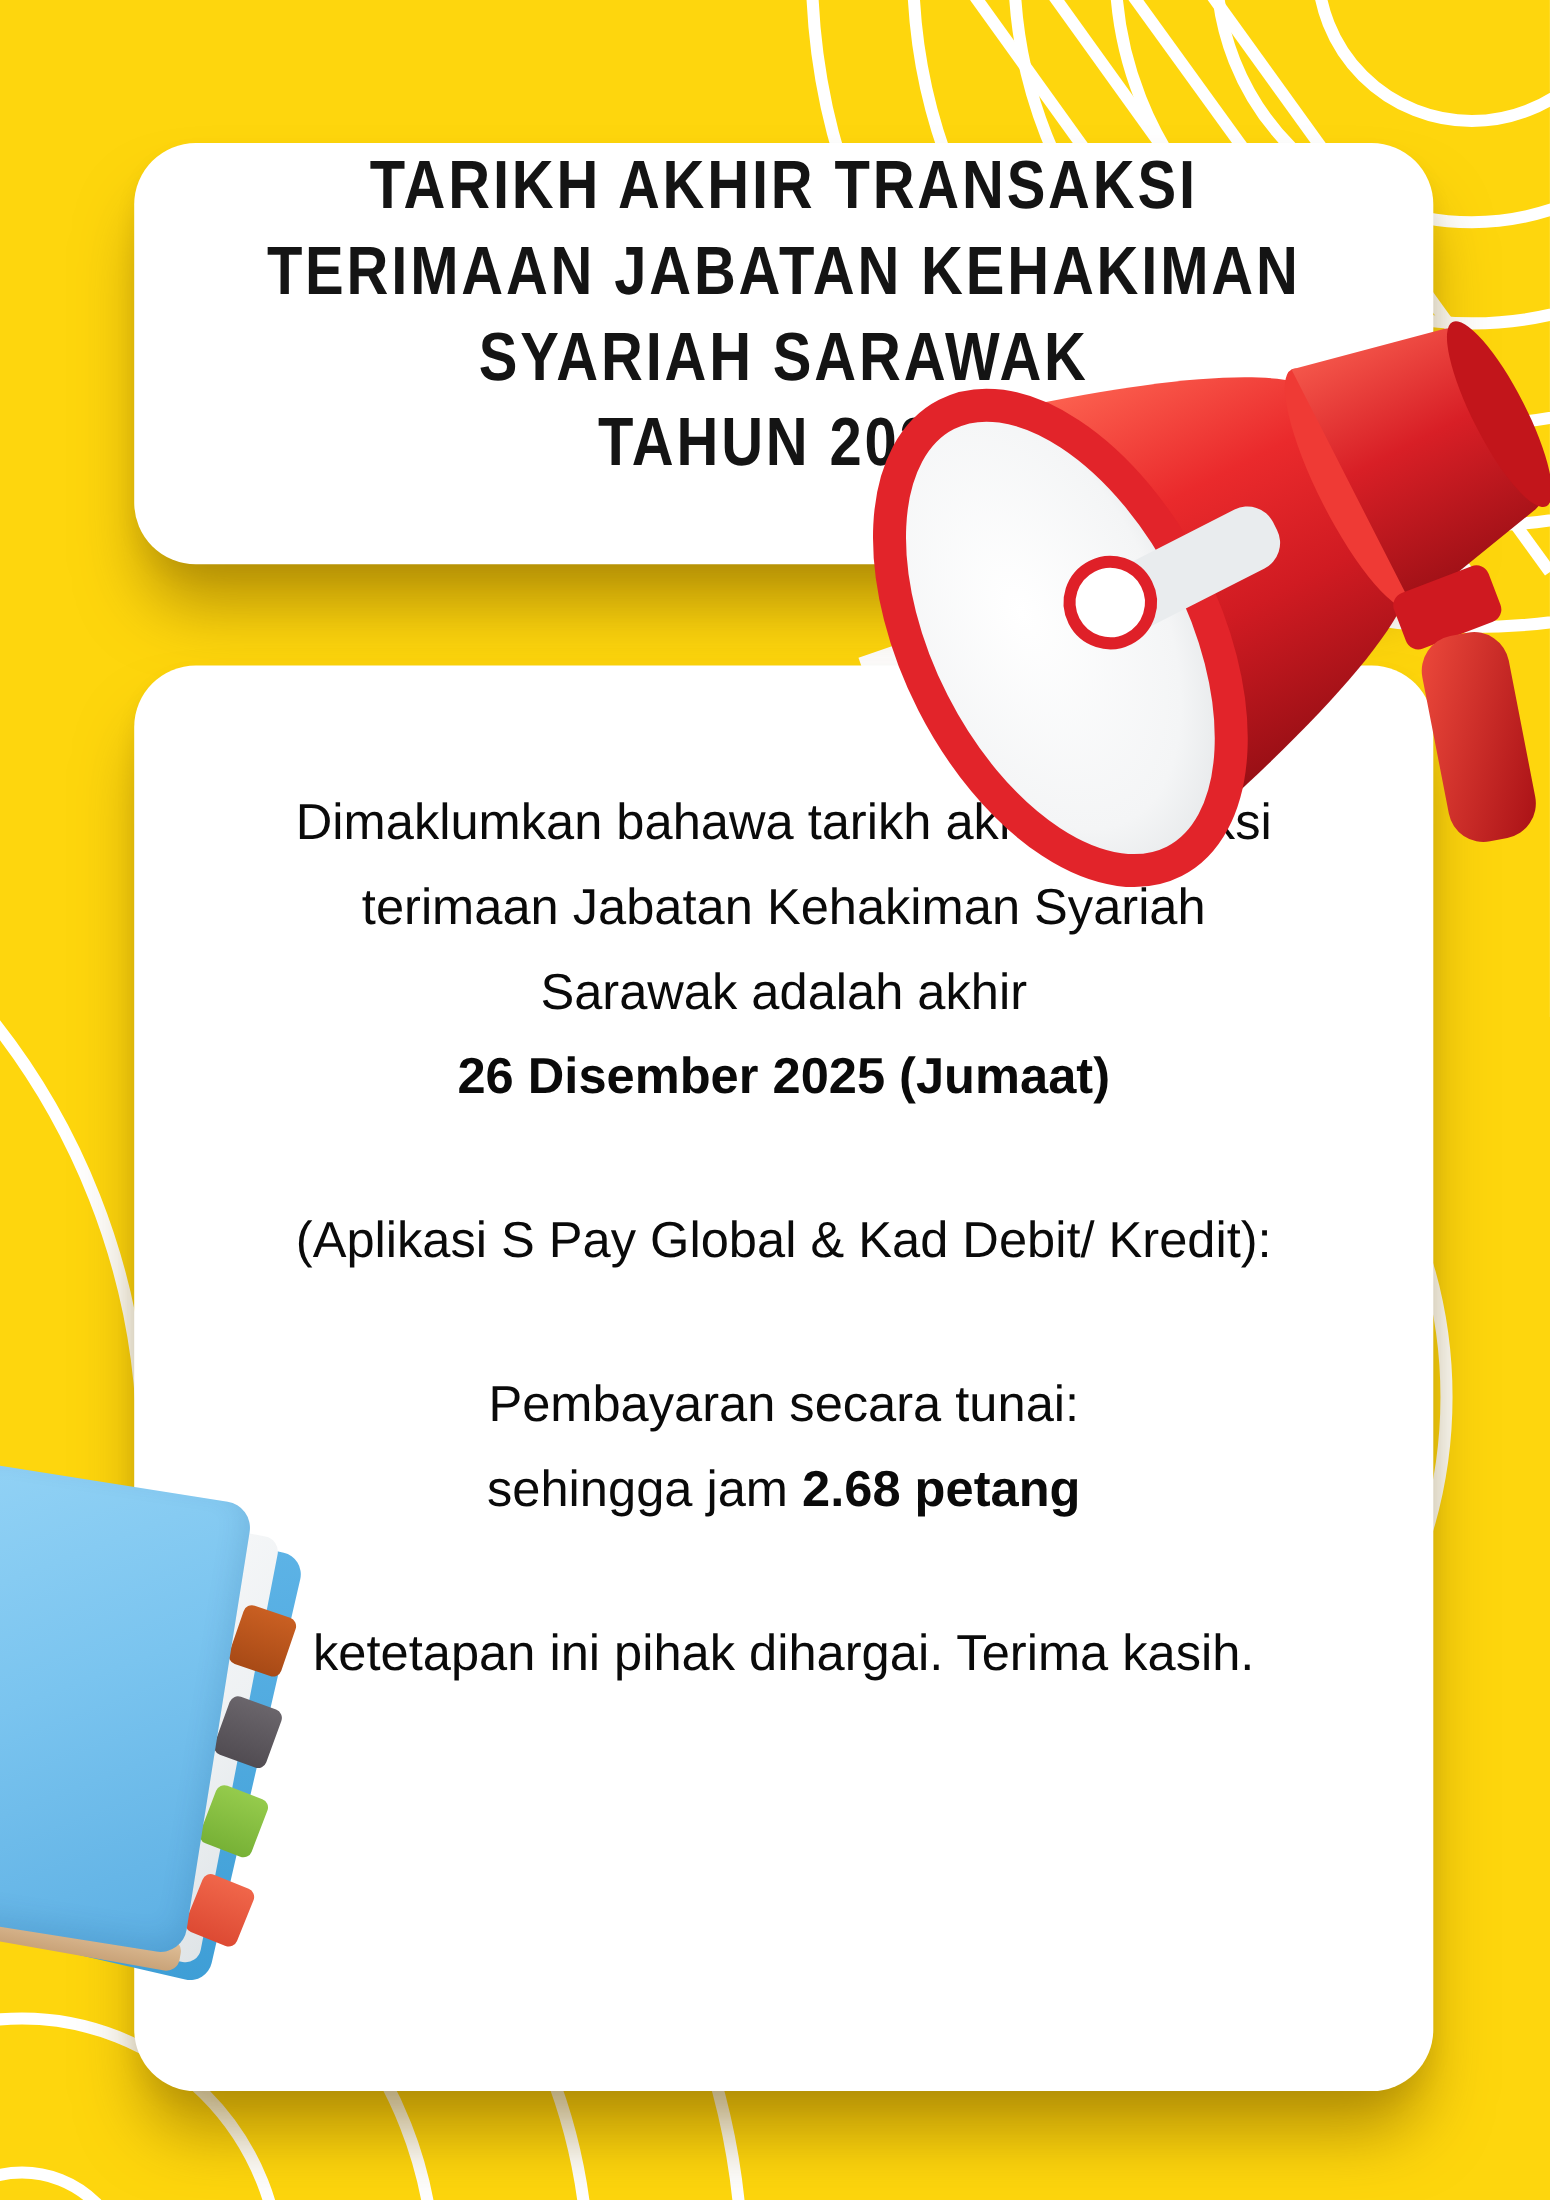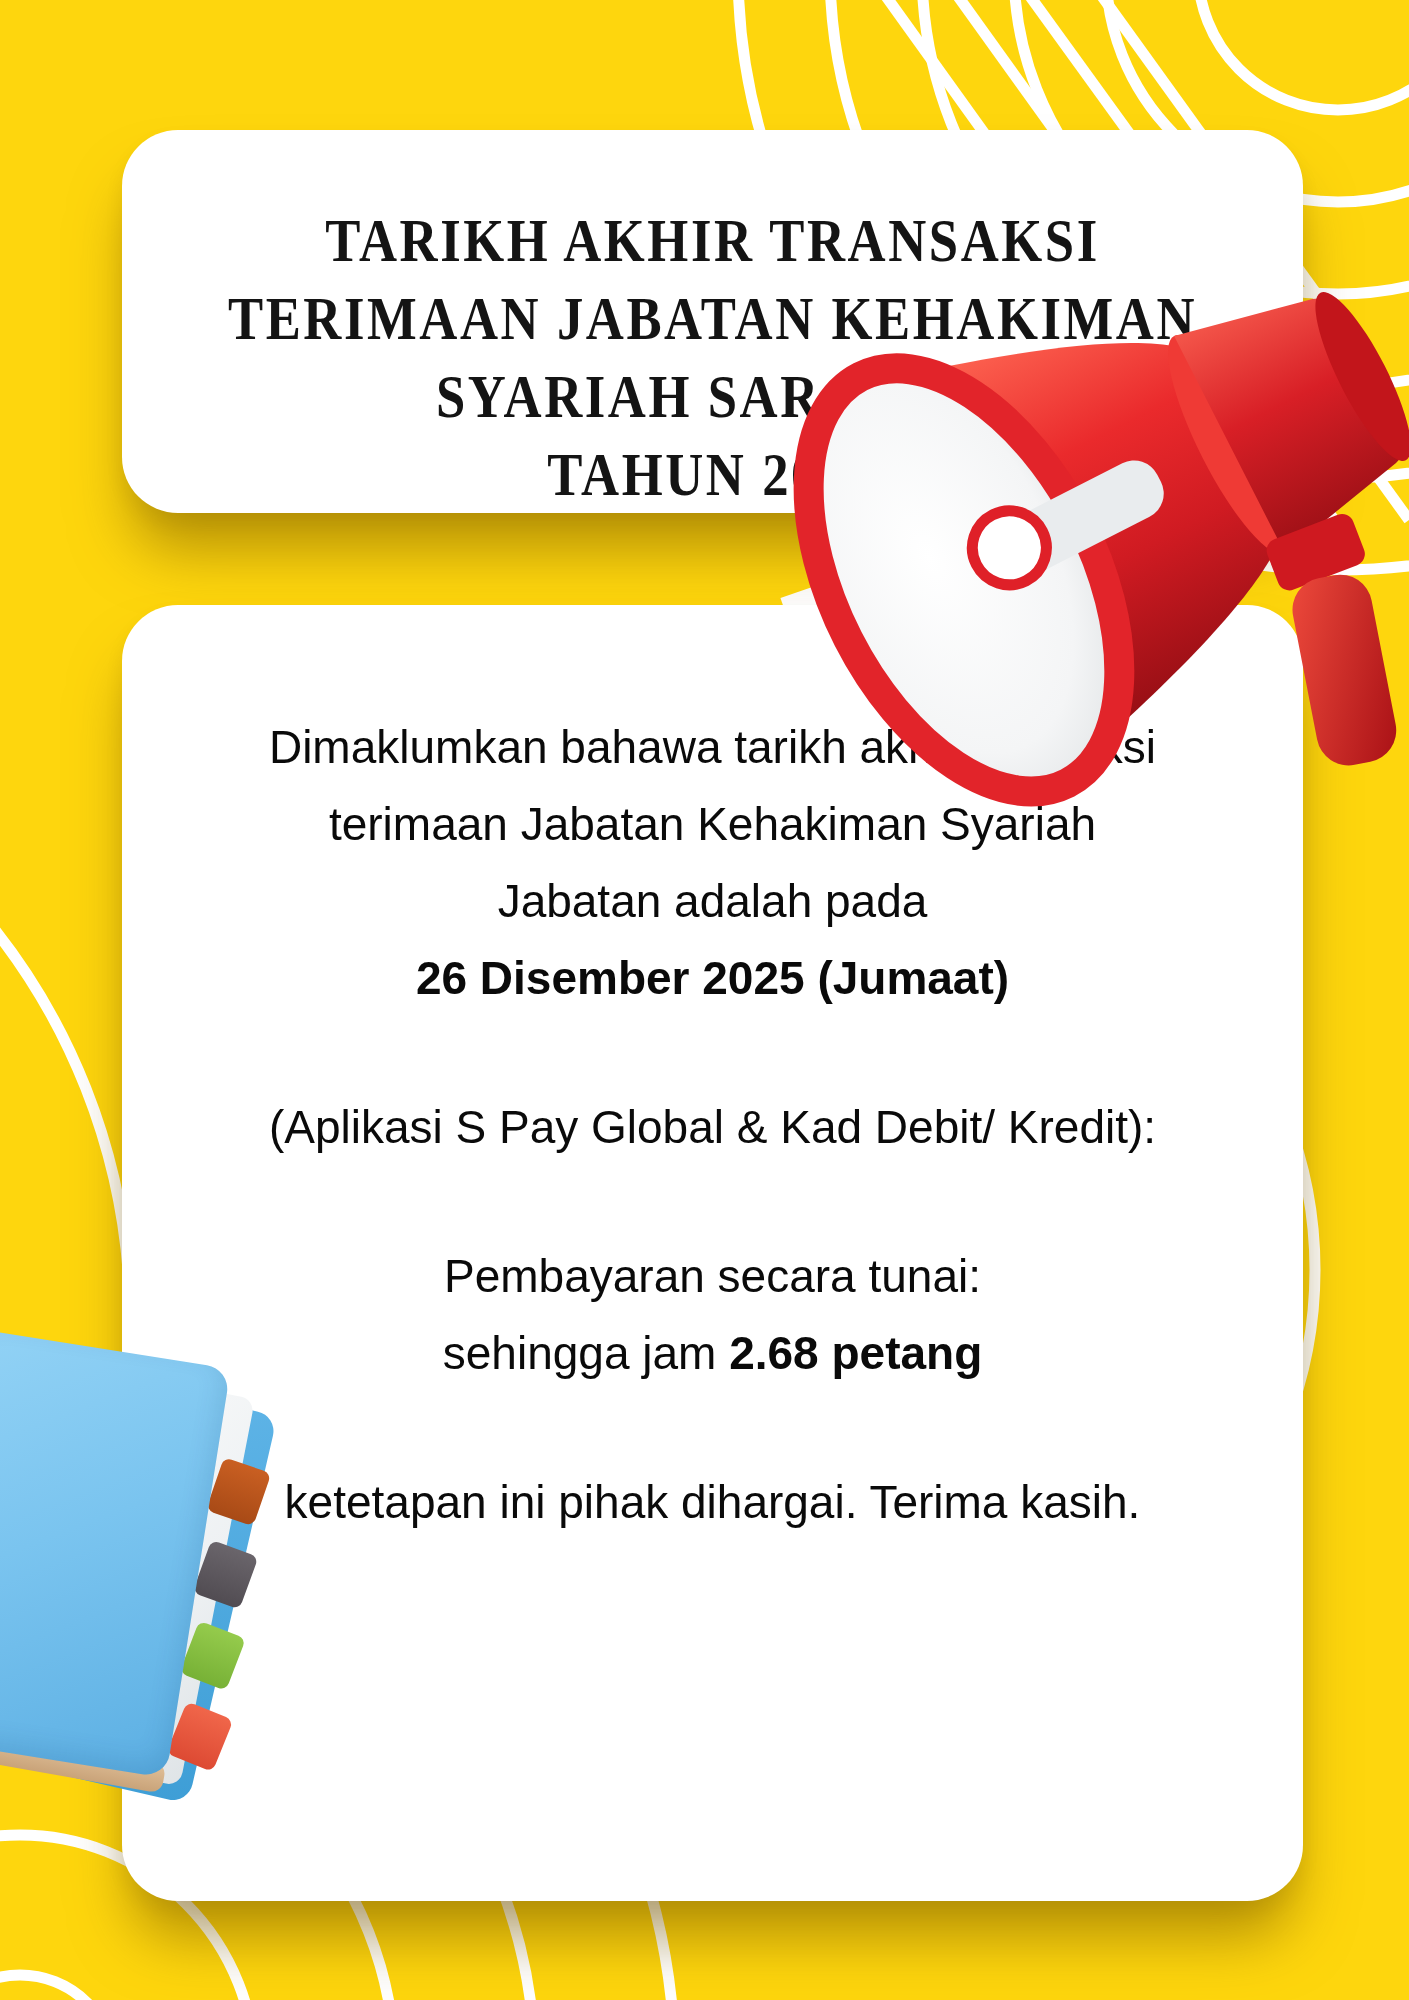--- a/index.html
+++ b/index.html
@@ -14,21 +14,21 @@
   .card{
     position:absolute;
     left:122px;
     width:1181px;
     background:#FFFFFF;
     border-radius:56px;
     box-shadow:0 46px 60px -10px rgba(122,90,0,.55), 0 10px 20px rgba(0,0,0,.06);
   }
   .card.title-card{
     top:130px;height:383px;z-index:1;
-    display:flex;align-items:flex-end;justify-content:center;font-family:Liberation Serif, serif;
+    display:flex;align-items:flex-start;justify-content:center;
   }
   .title-block{
     width:100%;
     text-align:center;
     font-weight:800;
     font-size:62px;
     line-height:78px;
     letter-spacing:3px;
     color:#141414;
     transform:scaleX(.85);
@@ -133,21 +133,21 @@
       <div>SYARIAH SARAWAK</div>
       <div>TAHUN 2025</div>
     </div>
   </div>
 
   <div class="card body-card">
     <div class="body-text">
       <div class="para">
         <div>Dimaklumkan bahawa tarikh akhir transaksi</div>
         <div>terimaan Jabatan Kehakiman Syariah</div>
-        <div>Jabatan adalah pada</div>
+        <div>Sarawak adalah akhir</div>
         <div class="bold">26 Disember 2025 (Jumaat)</div>
       </div>
       <div class="para">
         <div>(Aplikasi S Pay Global &amp; Kad Debit/ Kredit):</div>
       </div>
       <div class="para">
         <div>Pembayaran secara tunai:</div>
         <div><span>sehingga jam </span><span class="bold">2.68 petang</span></div>
       </div>
       <div class="para">

